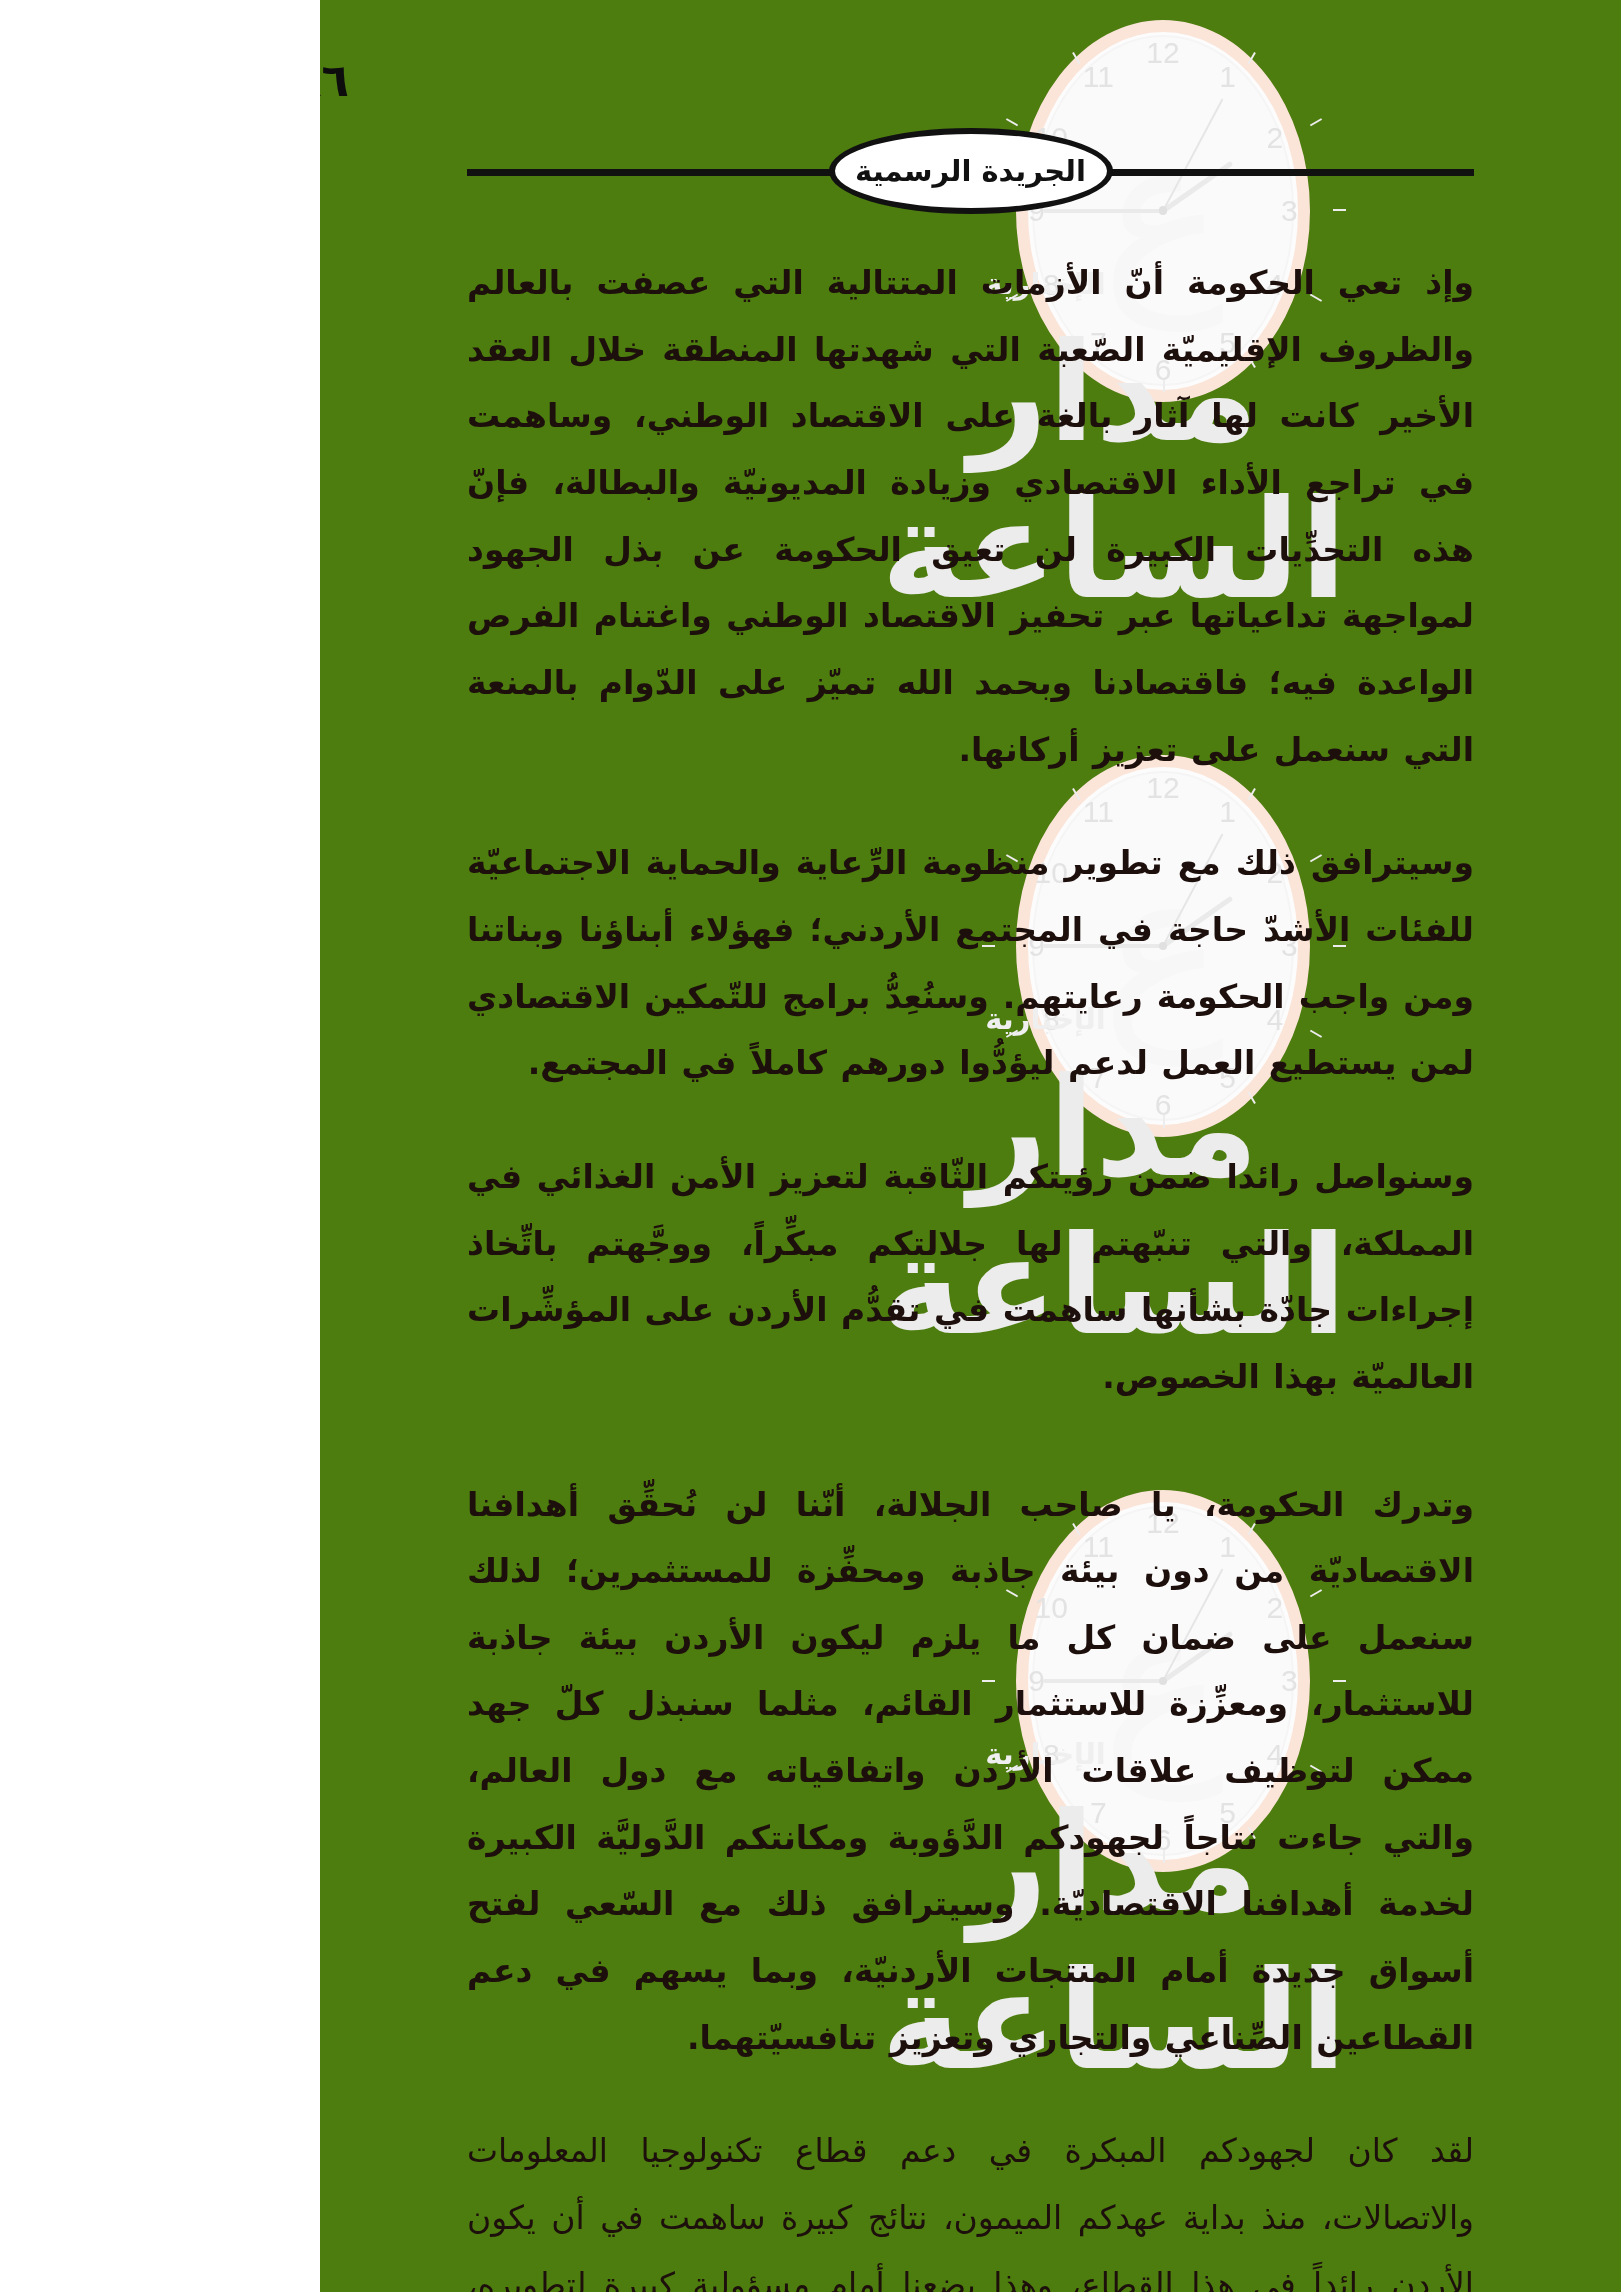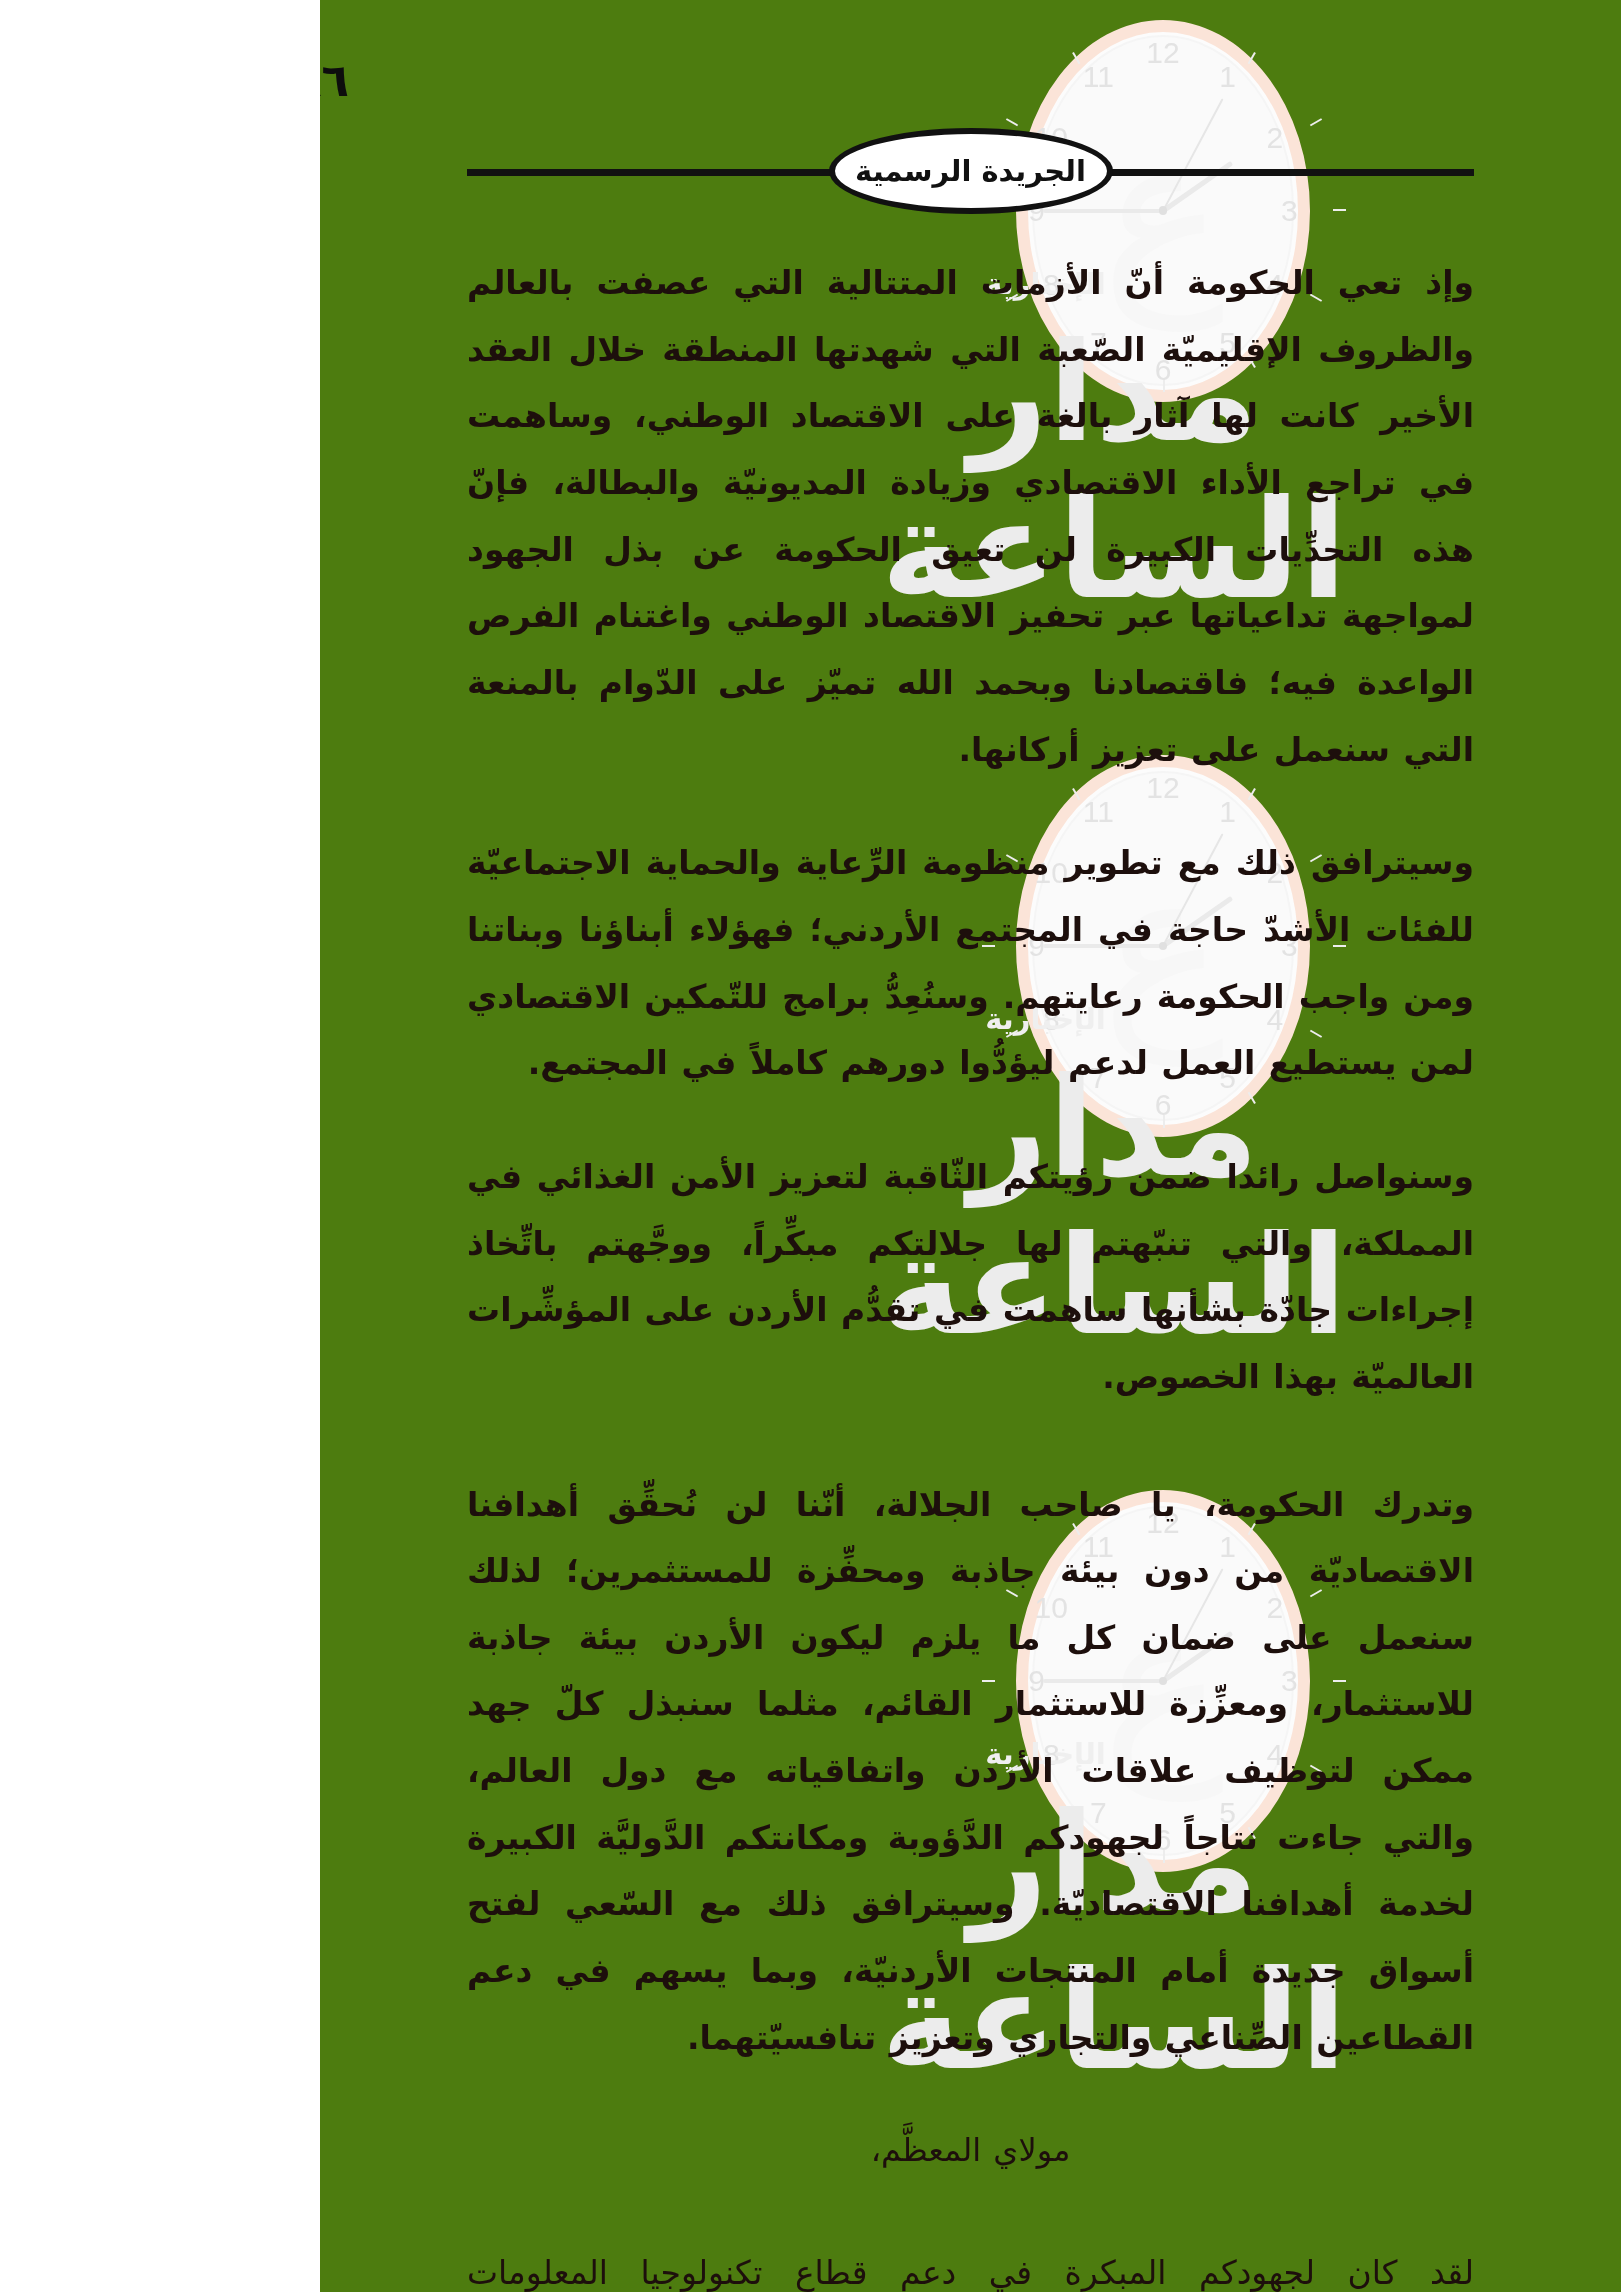--- a/index.html
+++ b/index.html
@@ -367,19 +367,18 @@
 
     <div class="header-badge">
       <span class="header-badge-label">الجريدة الرسمية</span>
     </div>
 
     <div class="body-text">
       <p class="para last-ragged">وإذ تعي الحكومة أنّ الأزمات المتتالية التي عصفت بالعالم والظروف الإقليميّة الصّعبة التي شهدتها المنطقة خلال العقد الأخير كانت لها آثار بالغة على الاقتصاد الوطني، وساهمت في تراجع الأداء الاقتصادي وزيادة المديونيّة والبطالة، فإنّ هذه التحدِّيات الكبيرة لن تعيق الحكومة عن بذل الجهود لمواجهة تداعياتها عبر تحفيز الاقتصاد الوطني واغتنام الفرص الواعدة فيه؛ فاقتصادنا وبحمد الله تميّز على الدّوام بالمنعة التي سنعمل على تعزيز أركانها.</p>
       <p class="para last-ragged">وسيترافق ذلك مع تطوير منظومة الرِّعاية والحماية الاجتماعيّة للفئات الأشدّ حاجة في المجتمع الأردني؛ فهؤلاء أبناؤنا وبناتنا ومن واجب الحكومة رعايتهم. وسنُعِدُّ برامج للتّمكين الاقتصادي لمن يستطيع العمل لدعم ليؤدُّوا دورهم كاملاً في المجتمع.</p>
       <p class="para last-ragged gap-large">وسنواصل رائدا ضمن رؤيتكم الثّاقبة لتعزيز الأمن الغذائي في المملكة، والتي تنبّهتم لها جلالتكم مبكِّراً، ووجَّهتم باتِّخاذ إجراءات جادّة بشأنها ساهمت في تقدُّم الأردن على المؤشِّرات العالميّة بهذا الخصوص.</p>
       <p class="para last-ragged">وتدرك الحكومة، يا صاحب الجلالة، أنّنا لن نُحقِّق أهدافنا الاقتصاديّة من دون بيئة جاذبة ومحفِّزة للمستثمرين؛ لذلك سنعمل على ضمان كل ما يلزم ليكون الأردن بيئة جاذبة للاستثمار، ومعزِّزة للاستثمار القائم، مثلما سنبذل كلّ جهد ممكن لتوظيف علاقات الأردن واتفاقياته مع دول العالم، والتي جاءت نتاجاً لجهودكم الدَّؤوبة ومكانتكم الدَّوليَّة الكبيرة لخدمة أهدافنا الاقتصاديّة. وسيترافق ذلك مع السّعي لفتح أسواق جديدة أمام المنتجات الأردنيّة، وبما يسهم في دعم القطاعين الصِّناعي والتجاري وتعزيز تنافسيّتهما.</p>
-      <p class="para salutation">مولاي المعظَّم،</p>
       <p class="para plain last-ragged">لقد كان لجهودكم المبكرة في دعم قطاع تكنولوجيا المعلومات والاتصالات، منذ بداية عهدكم الميمون، نتائج كبيرة ساهمت في أن يكون الأردن رائداً في هذا القطاع، وهذا يضعنا أمام مسؤولية كبيرة لتطويره، وسنبذل كل ما بوسعنا لدعم الرياديين وتوجيه الأنظار للاستثمار في هذا القطاع الذي يعتمد أساساً على الخبرات الأردنيّة المشهود لها في المنطقة والعالم.</p>
     </div>
 
   </div>
 </div>
 
 
 </body></html>

